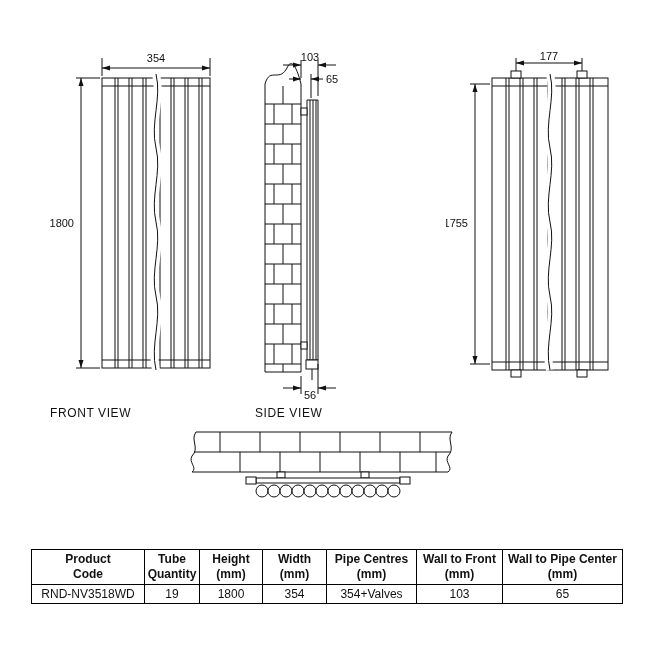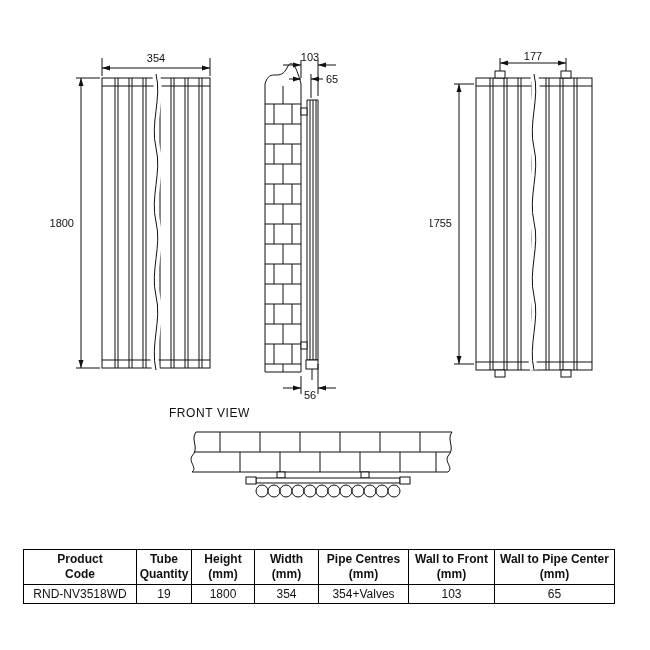--- a/index.html
+++ b/index.html
@@ -1,22 +1,22 @@
 <!DOCTYPE html>
 <html><head>
 <meta charset="utf-8">
 <style>
   * { margin:0; padding:0; box-sizing:border-box; }
   html,body { width:650px; height:650px; background:#fff; font-family:"Liberation Sans", sans-serif; color:#111; }
   .canvas { position:relative; width:650px; height:650px; background:#fff; overflow:hidden; }
   .view { position:absolute; }
-  .view-label { margin-top:6px; text-align:right; font-size:12px; letter-spacing:0.6px; color:#111; }
+  .view-label { margin-top:6px; text-align:left; font-size:12px; letter-spacing:0.6px; color:#111; }
   svg { display:block; }
   svg text { font-family:"Liberation Sans", sans-serif; font-size:11px; fill:#111; }
-  table.spec { position:absolute; left:23px; top:549px; width:591px; border-collapse:collapse; table-layout:fixed; background:#fff; }
+  table.spec { position:absolute; left:31px; top:549px; width:591px; border-collapse:collapse; table-layout:fixed; background:#fff; }
   table.spec th, table.spec td { border:1px solid #000; text-align:center; vertical-align:middle; font-size:12px; padding:2px 1px; }
   table.spec th { font-weight:bold; line-height:1.25; }
   table.spec td { height:18px;text-align:center; }
 </style>
 </head>
 <body>
 
 <div class="canvas">
 
   <div class="view" style="left:50px; top:50px; width:200px;">
@@ -65,23 +65,24 @@
         <polygon points="56,29 64,26.5 64,31.5" fill="#111" stroke="none"></polygon>
 
         <path d="M46,326 V344 M63,314 V344 M28,338 H46 M63,338 H81"></path>
         <polygon points="46,338 38,335.5 38,340.5" fill="#111" stroke="none"></polygon>
         <polygon points="63,338 71,335.5 71,340.5" fill="#111" stroke="none"></polygon>
       </g>
       <text x="55" y="11" text-anchor="middle">103</text>
       <text x="71" y="33" text-anchor="start">65</text>
       <text x="55" y="349" text-anchor="middle">56</text>
     </svg>
+    <div class="view-label">SIDE VIEW</div>
   </div>
 
-  <div class="view" style="left:430px; top:50px; width:200px;">
+  <div class="view" style="left:446px; top:50px; width:200px;">
     <svg width="200" height="350" viewBox="0 0 200 350">
       <g stroke="#111" fill="none" stroke-width="1">
 
         <path d="M70,21 V8 M136,21 V8 M70,13 H136"></path>
         <polygon points="70,13 78,10.5 78,15.5" fill="#111" stroke="none"></polygon>
         <polygon points="136,13 128,10.5 128,15.5" fill="#111" stroke="none"></polygon>
 
         <path d="M44,34 H24 M44,314 H24 M29,34 V314"></path>
         <polygon points="29,34 26.5,42 31.5,42" fill="#111" stroke="none"></polygon>
         <polygon points="29,314 26.5,306 31.5,306" fill="#111" stroke="none"></polygon>

